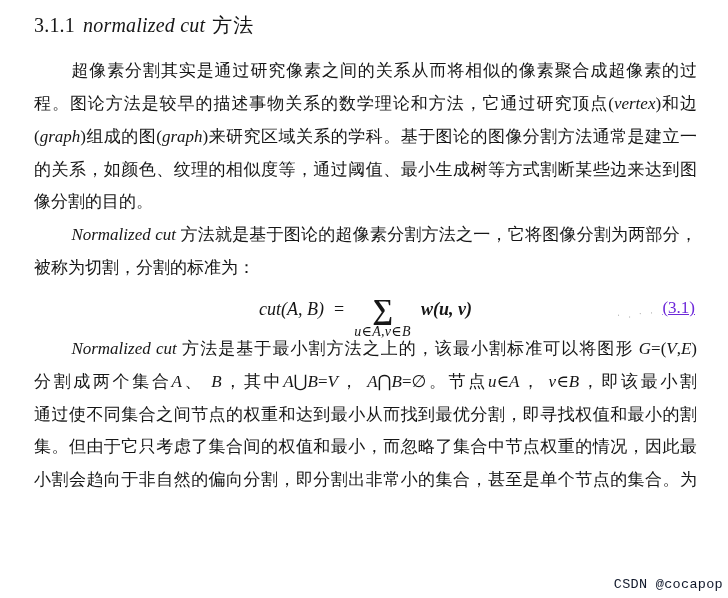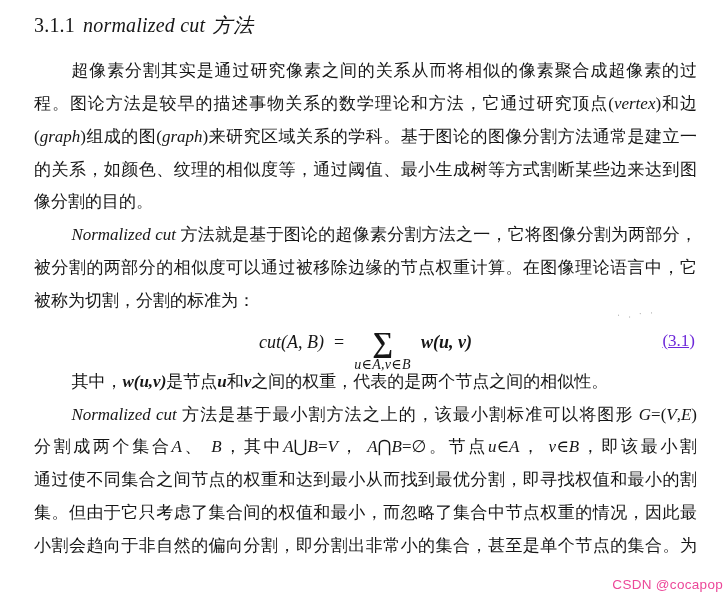--- a/index.html
+++ b/index.html
@@ -5,21 +5,21 @@
   html,body{margin:0;padding:0;background:#ffffff;}
   body{width:728px;height:598px;overflow:hidden;
        font-family:"Liberation Serif","DejaVu Serif",serif;color:#161616;}
   .page{position:relative;width:728px;height:598px;box-sizing:border-box;
         padding:12px 31px 0 34px;background:#ffffff;}
   
   .heading{margin:0 0 17px 0;font-size:20px;font-weight:normal;line-height:26px;
            letter-spacing:0.2px;}
   .heading .num{margin-right:8px;}
   .heading .latin{font-style:italic;margin-right:7px;}
-  .heading .cn{letter-spacing:1px;font-style:italic;}
+  .heading .cn{letter-spacing:1px;}
   
   .line{font-size:17px;line-height:32.85px;white-space:normal;
         text-align:justify;color:#161616;}
   .line.j{text-align-last:justify;}
   .line.ind{text-indent:2.2em;}
   .i{font-style:italic;}
   .bi{font-style:italic;font-weight:bold;}
   
   .formula{position:relative;height:46px;margin:2px 0 0 0;}
   .f-center{display:flex;justify-content:center;align-items:center;height:46px;
@@ -52,48 +52,44 @@
   <div id="paras-before">
       <div>
         <div class="line j ind"><span>超像素分割其实是通过研究像素之间的关系从而将相似的像素聚合成超像素的过</span></div>
         <div class="line j"><span>程。图论方法是较早的描述事物关系的数学理论和方法，它通过研究顶点(</span><span class="i">vertex</span><span>)和边</span></div>
         <div class="line j"><span>(</span><span class="i">graph</span><span>)组成的图(</span><span class="i">graph</span><span>)来研究区域关系的学科。基于图论的图像分割方法通常是建立一</span></div>
         <div class="line j"><span>的关系，如颜色、纹理的相似度等，通过阈值、最小生成树等方式割断某些边来达到图</span></div>
         <div class="line"><span>像分割的目的。</span></div>
       </div>
       <div>
         <div class="line j ind"><span class="i">Normalized cut</span><span> 方法就是基于图论的超像素分割方法之一，它将图像分割为两部分，</span></div>
-        <div class="line j"><span>被分割的两部分的相似度可以通过被移除边缘的节点权重计算。在图像理论语言中，它</span></div>
         <div class="line"><span>被称为切割，分割的标准为：</span></div>
       </div>
     </div>
 
   <div class="formula">
     <div class="f-center">
       <span class="f-lhs">cut(A, B)</span>
       <span class="f-eq">=</span>
       <span class="sigma-block">
         <span class="sigma">∑</span>
         <span class="sigma-sub">u∈A,v∈B</span>
       </span>
       <span class="f-rhs">w(u, v)</span>
     </div>
     <span class="eq-tag">(3.1)</span>
   </div>
 
   <div id="paras-after">
       <div>
-        <div class="line ind"><span>其中，</span><span class="bi">w(u,v)</span><span>是节点</span><span class="bi">u</span><span>和</span><span class="bi">v</span><span>之间的权重，代表的是两个节点之间的相似性。</span></div>
-      </div>
-      <div>
         <div class="line j ind"><span class="i">Normalized cut</span><span> 方法是基于最小割方法之上的，该最小割标准可以将图形 </span><span class="i">G</span><span>=(</span><span class="i">V</span><span>,</span><span class="i">E</span><span>)</span></div>
         <div class="line j"><span>分割成两个集合</span><span class="i">A</span><span>、 </span><span class="i">B</span><span>，其中</span><span class="i">A</span><span>⋃</span><span class="i">B</span><span>=</span><span class="i">V</span><span>， </span><span class="i">A</span><span>⋂</span><span class="i">B</span><span>=∅。节点</span><span class="i">u</span><span>∈</span><span class="i">A</span><span>， </span><span class="i">v</span><span>∈</span><span class="i">B</span><span>，即该最小割</span></div>
         <div class="line j"><span>通过使不同集合之间节点的权重和达到最小从而找到最优分割，即寻找权值和最小的割</span></div>
         <div class="line j"><span>集。但由于它只考虑了集合间的权值和最小，而忽略了集合中节点权重的情况，因此最</span></div>
         <div class="line j"><span>小割会趋向于非自然的偏向分割，即分割出非常小的集合，甚至是单个节点的集合。为</span></div>
       </div>
     </div>
 
   <span class="artifact">· . · ·</span>
 
-  <span class="watermark" style="color: #ec4899;">CSDN @cocapop</span>
+  <span class="watermark" style="color: #0f172a; font-family: Liberation Mono, monospace;">CSDN @cocapop</span>
 
 </main>
 
 </body></html>

